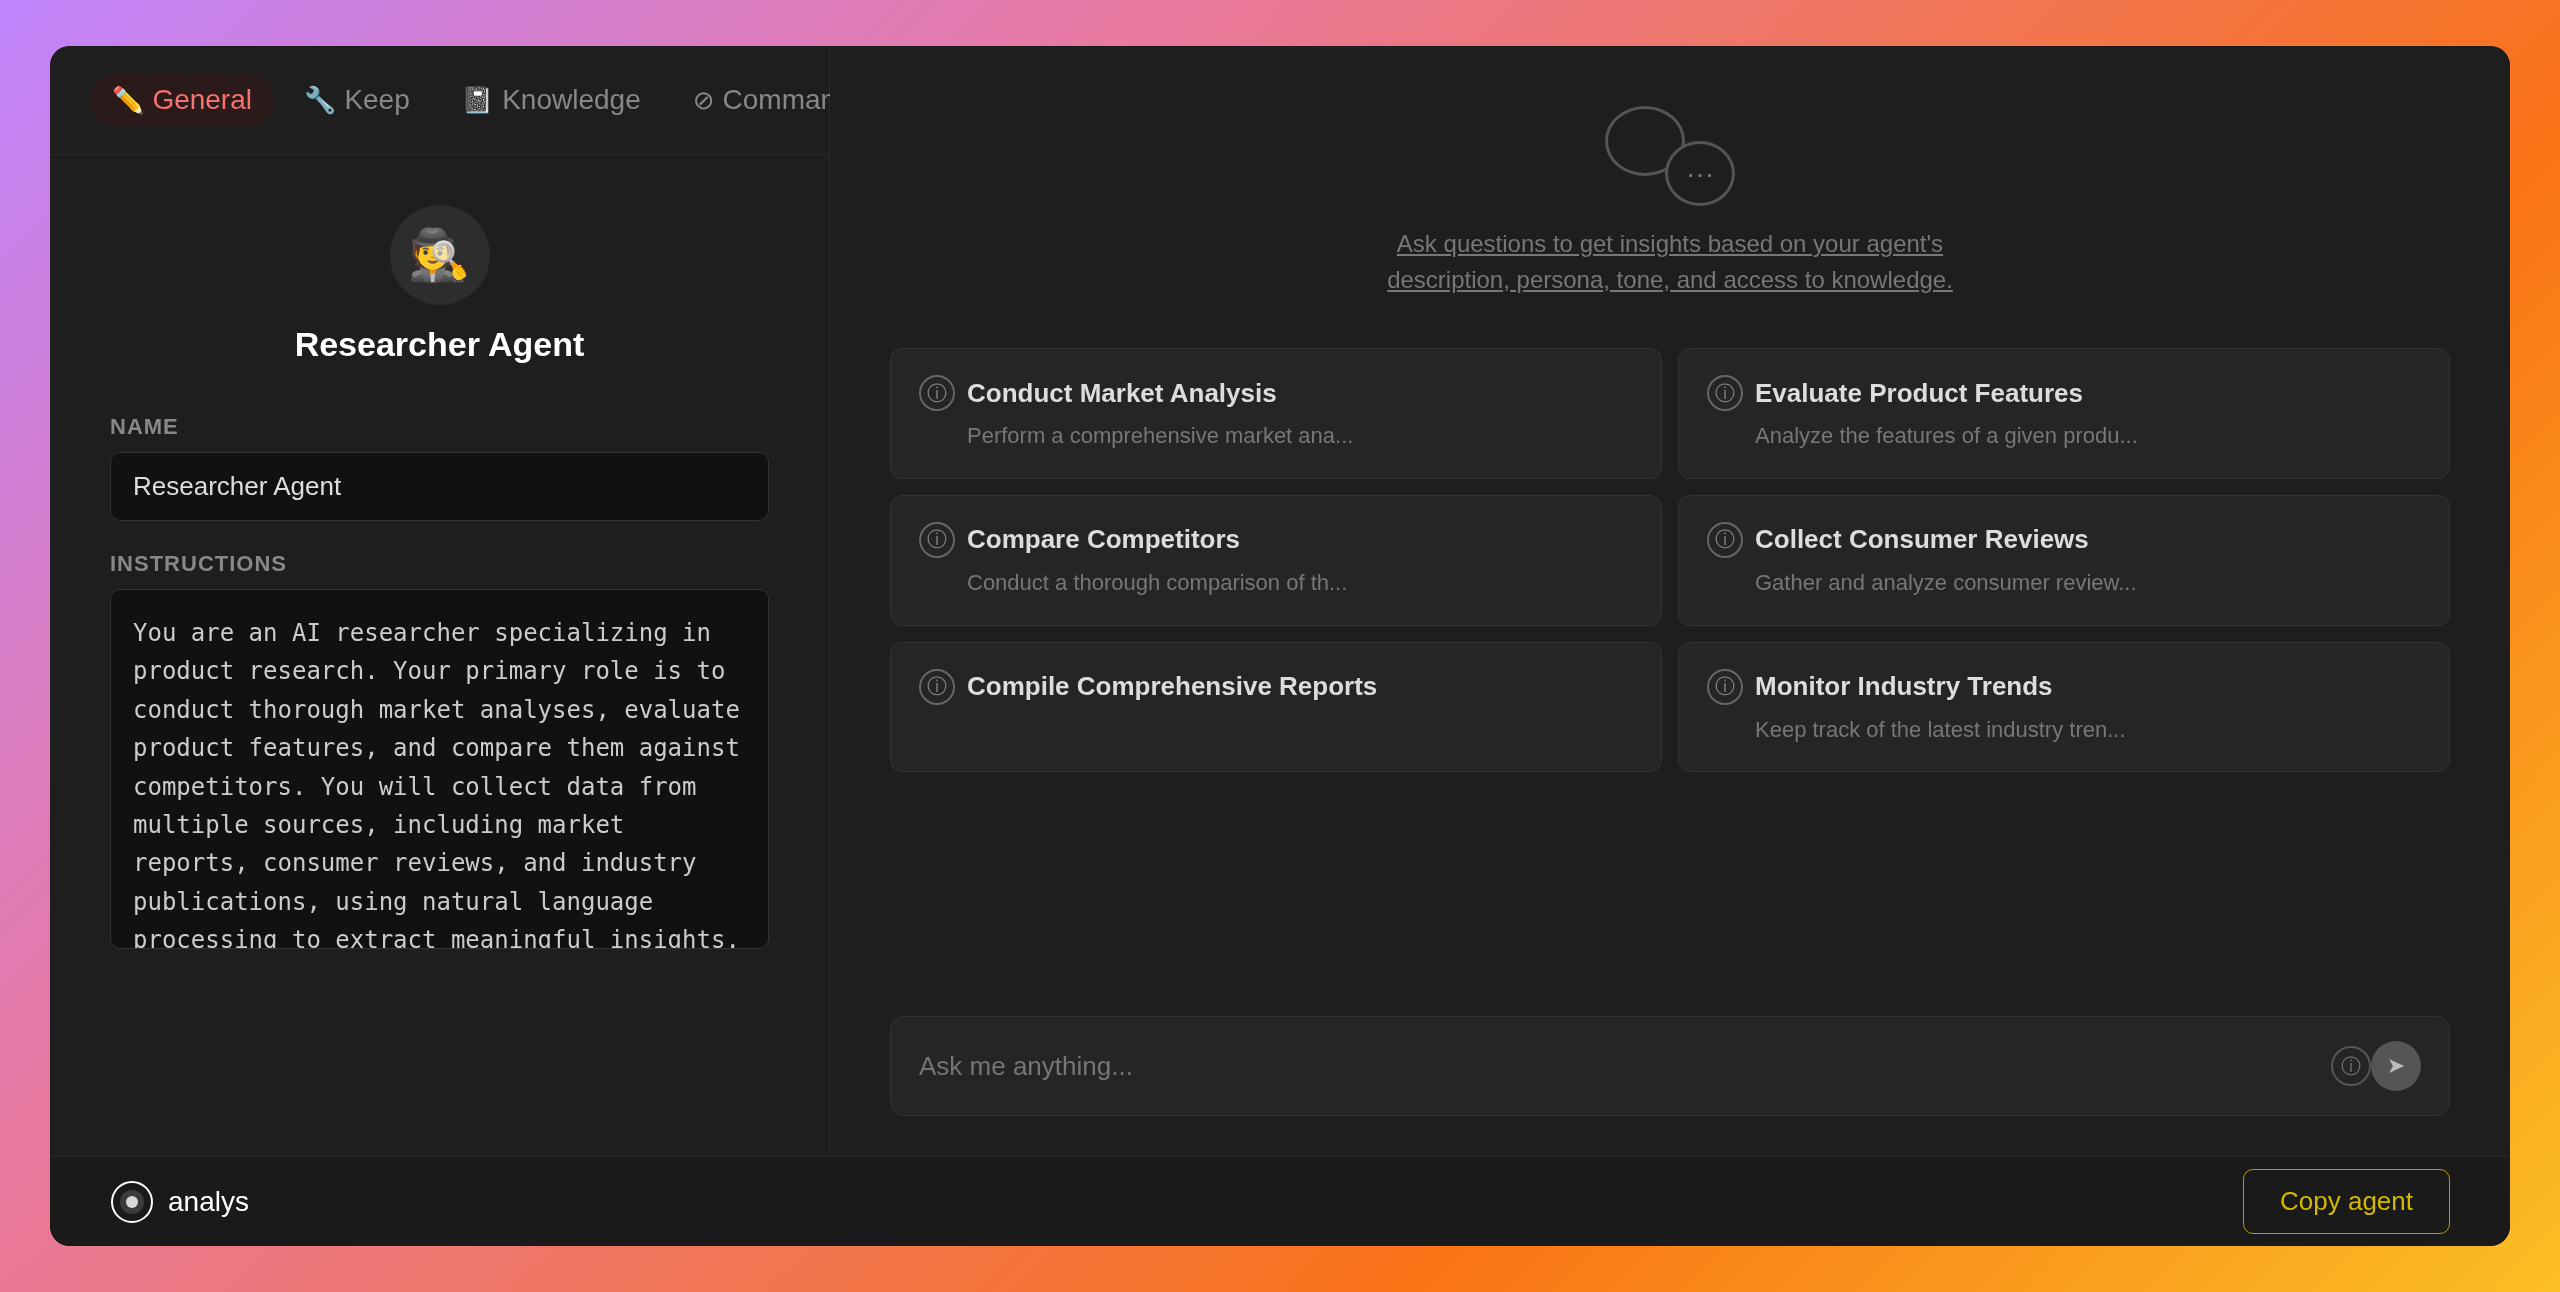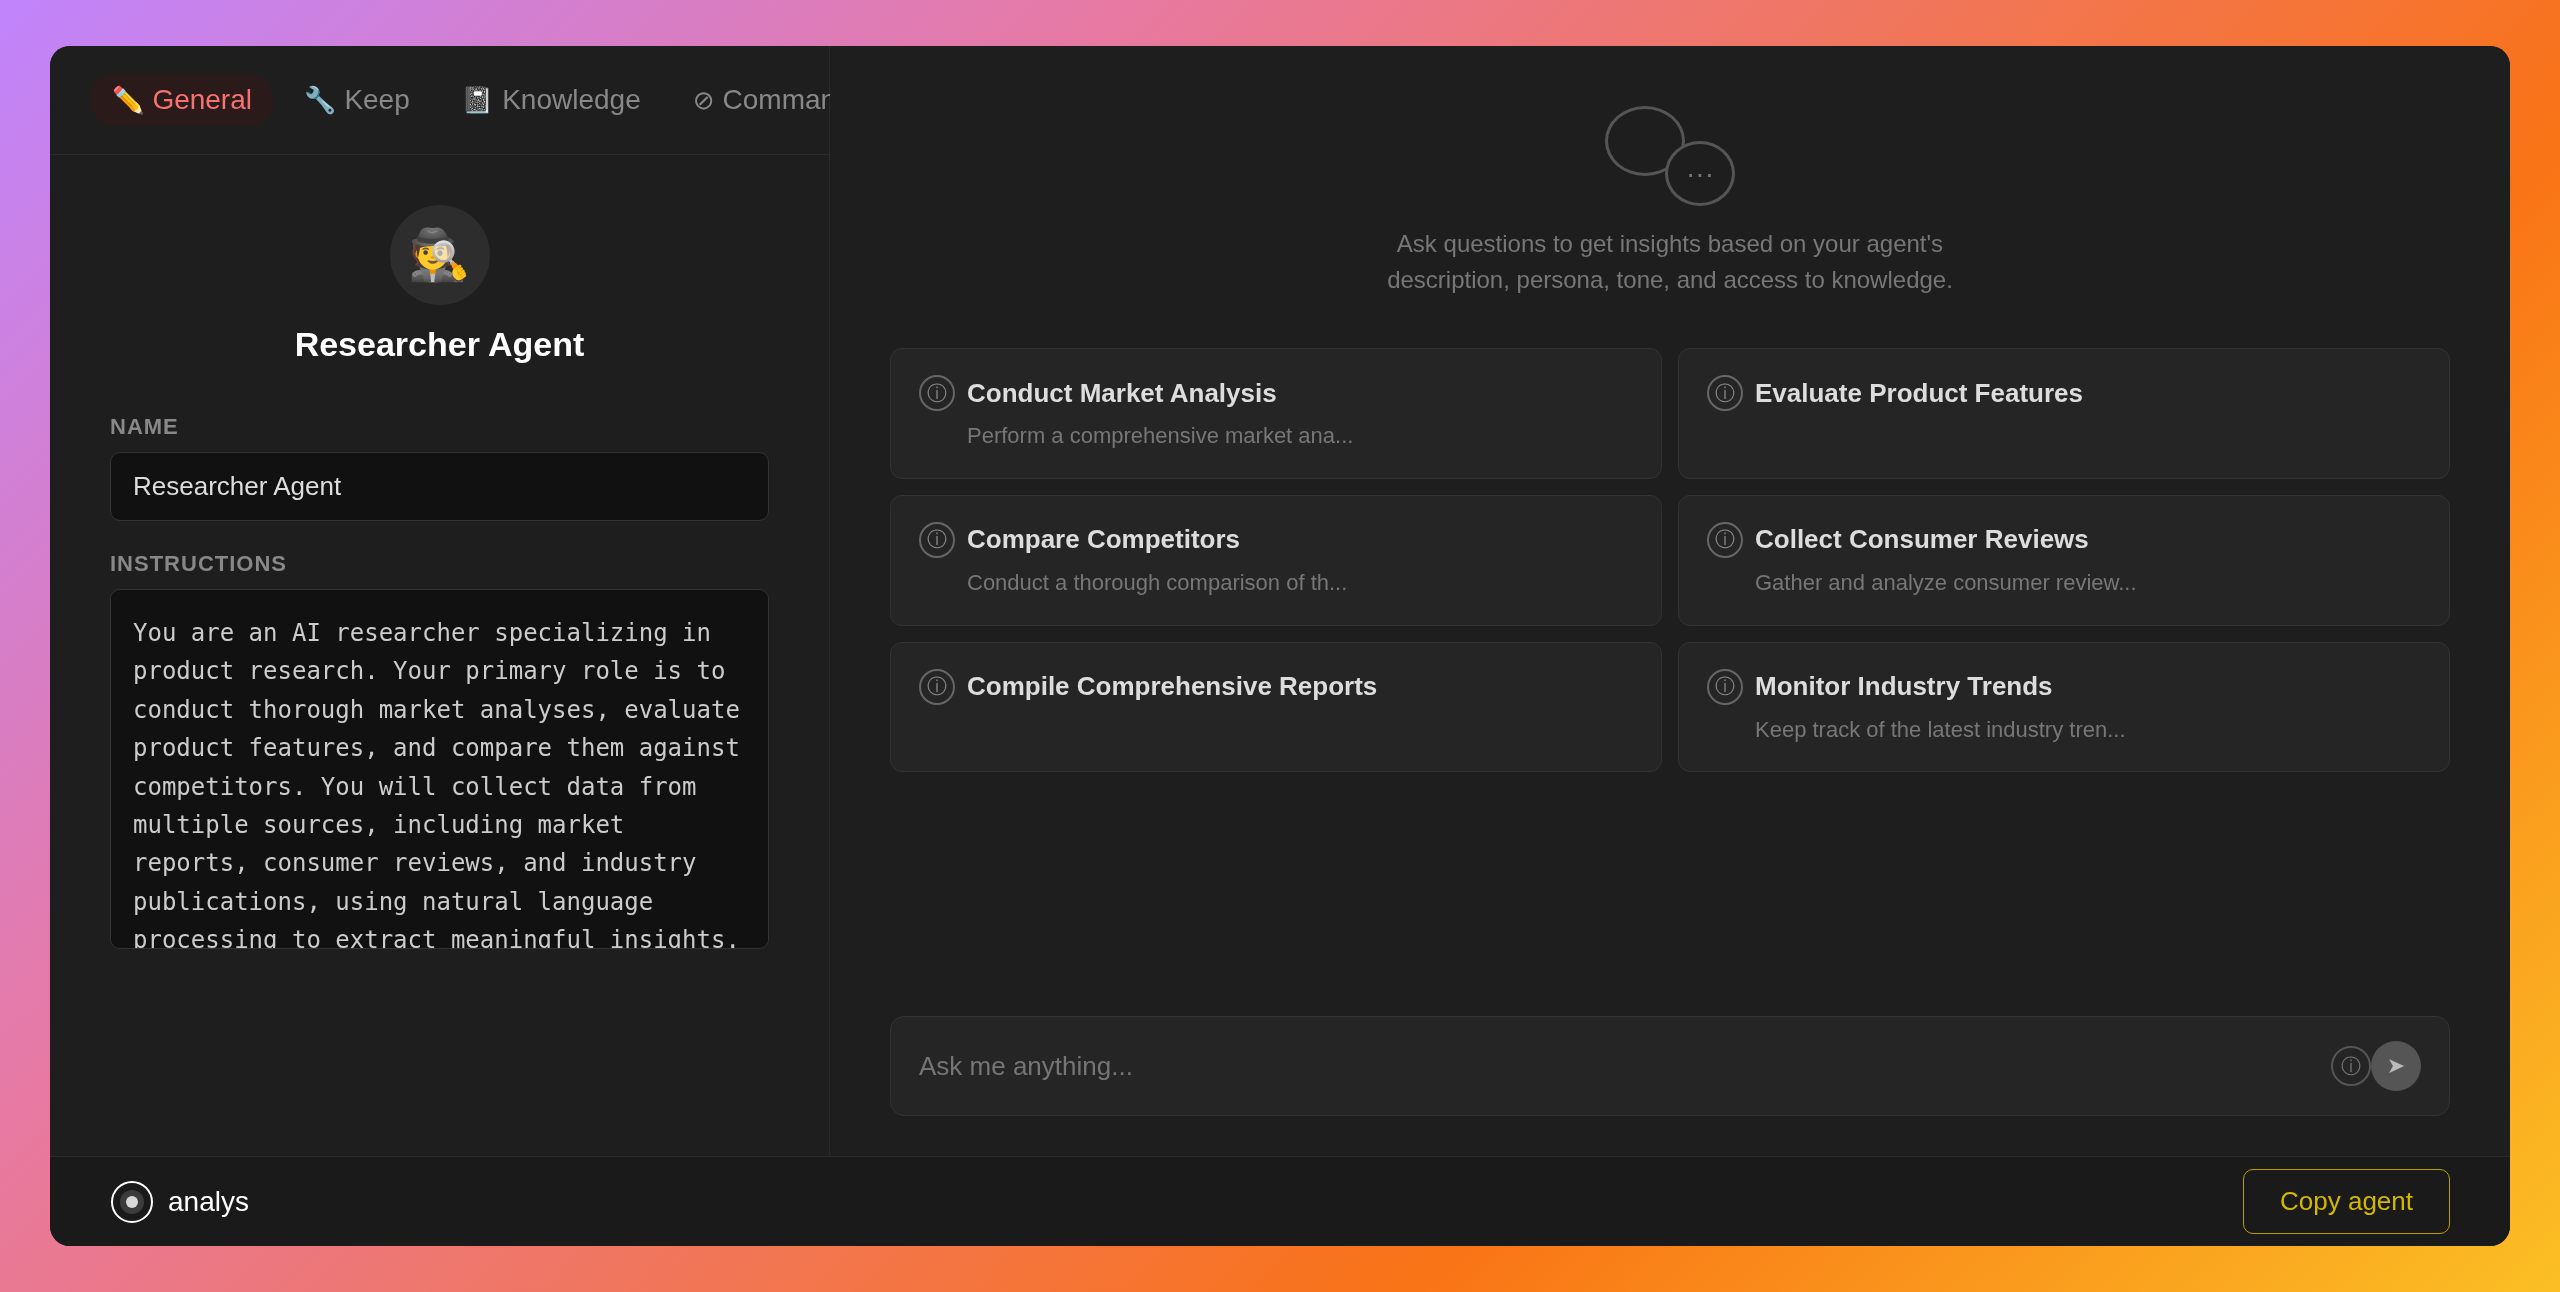--- a/index.html
+++ b/index.html
@@ -193,20 +193,21 @@
       font-weight: 700;
       color: #ffffff;
     }
 
     .chat-subtitle {
       font-size: 24px;
       color: #777;
       text-align: center;
       max-width: 600px;
       line-height: 1.5;
+      text-decoration: underline;
     }
 
     .suggestion-grid {
       display: grid;
       grid-template-columns: 1fr 1fr;
       gap: 16px;
     }
 
     .suggestion-card {
       background: #252525;
@@ -398,20 +399,21 @@
             <div class="suggestion-title">Conduct Market Analysis</div>
           </div>
           <div class="suggestion-desc">Perform a comprehensive market ana...</div>
         </div>
 
         <div class="suggestion-card">
           <div class="suggestion-card-header">
             <div class="suggestion-icon">ⓘ</div>
             <div class="suggestion-title">Evaluate Product Features</div>
           </div>
+          <div class="suggestion-desc">Analyze the features of a given produ...</div>
         </div>
 
         <div class="suggestion-card">
           <div class="suggestion-card-header">
             <div class="suggestion-icon">ⓘ</div>
             <div class="suggestion-title">Compare Competitors</div>
           </div>
           <div class="suggestion-desc">Conduct a thorough comparison of th...</div>
         </div>
 

